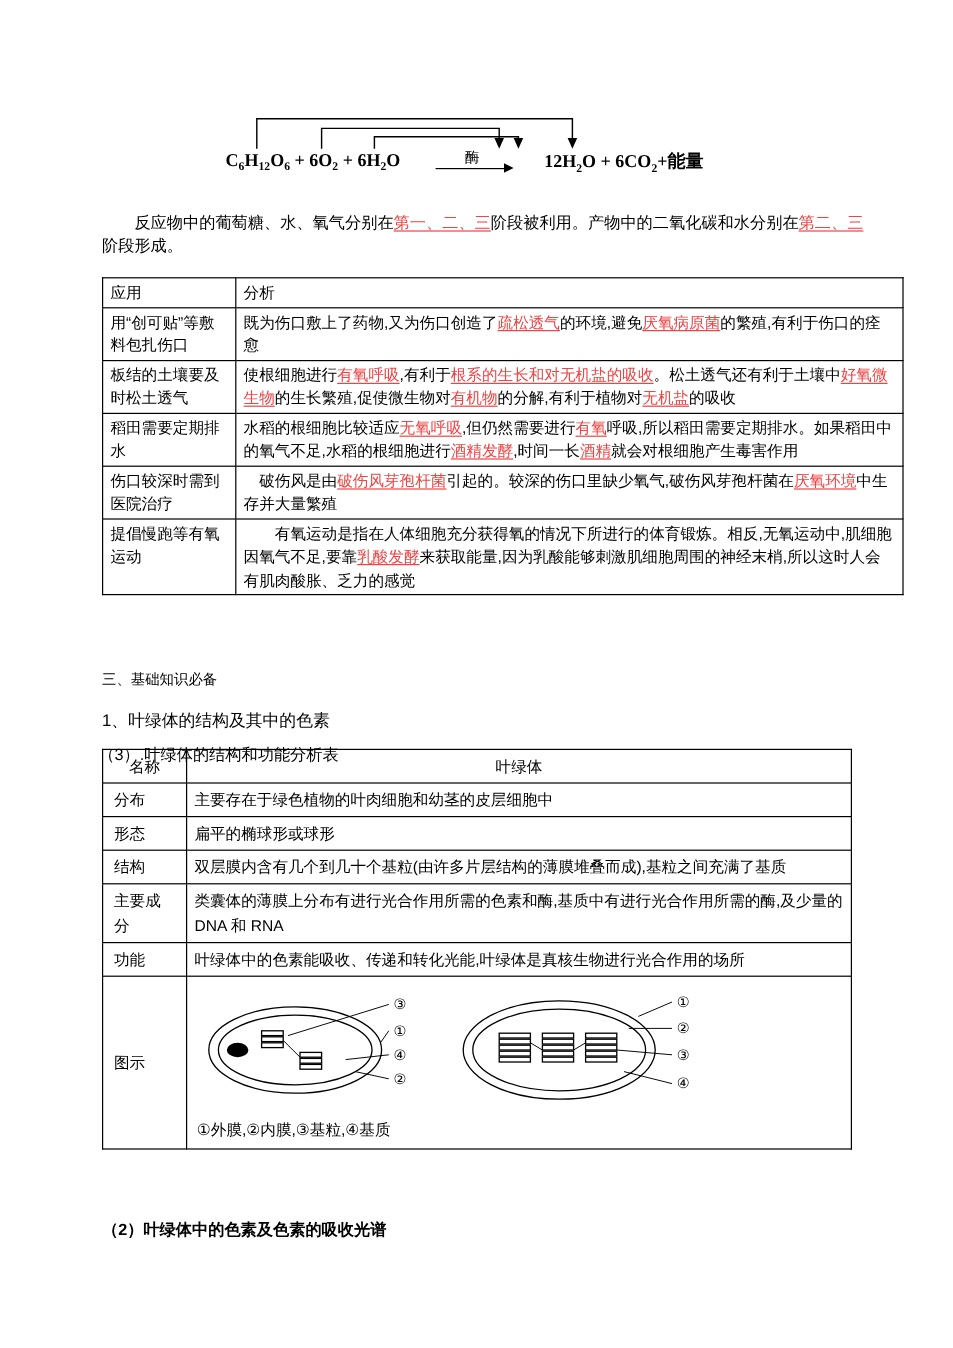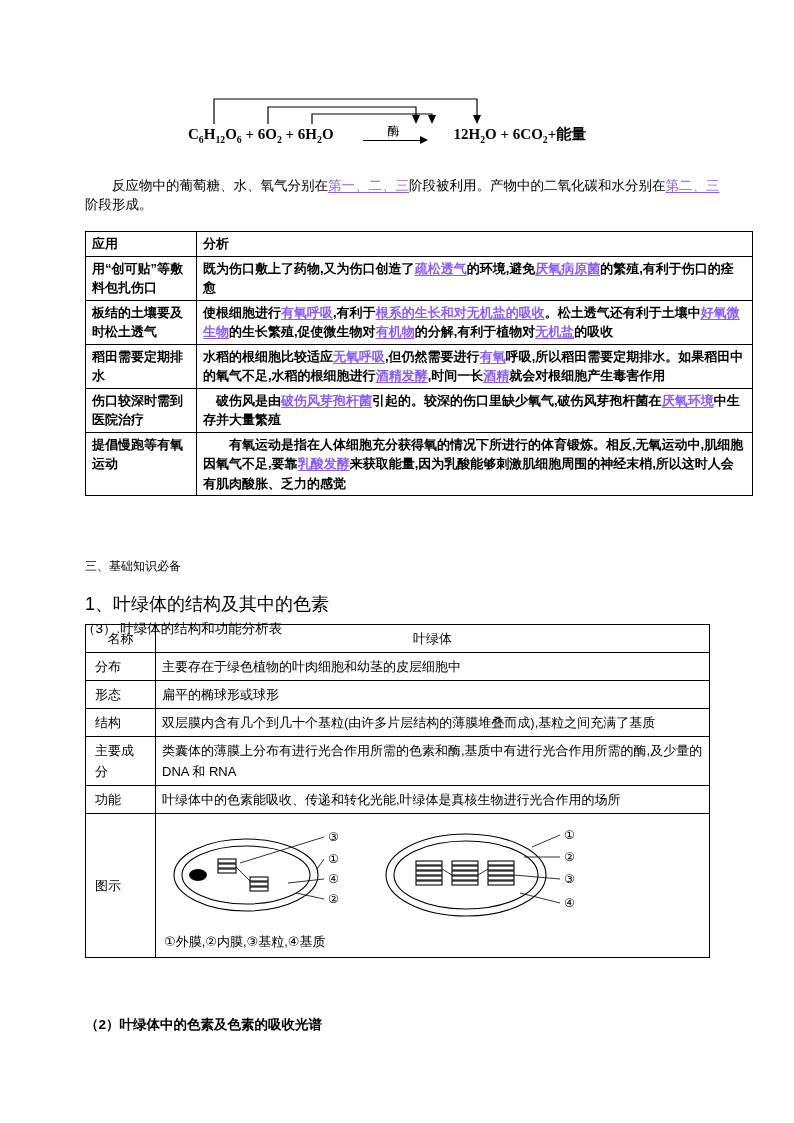--- a/index.html
+++ b/index.html
@@ -1,18 +1,18 @@
 <!DOCTYPE html>
 <html><head>
 <meta charset="utf-8">
 <style>
   html,body{margin:0;padding:0;}
   body{background:#ffffff;font-family:"Liberation Sans","DejaVu Sans",sans-serif;color:#000;}
   .page{position:relative;width:794px;height:1123px;background:#fff;overflow:hidden;margin:0 auto;}
-  .red-u{color:#8b5cf6;text-decoration:underline;text-underline-offset:2px;}
+  .red-u{color:#ef4444;text-decoration:underline;text-underline-offset:2px;}
   sub{font-size:0.65em;line-height:0;}
 
   
   .equation{position:absolute;left:188px;top:94px;width:440px;height:66px;
     font-family:"Liberation Serif","DejaVu Serif",serif;font-weight:bold;font-size:15px;}
   .eq-brackets{position:absolute;left:0;top:0;}
   .eq-brackets path{fill:none;stroke:#000;stroke-width:1.2;}
   .eq-brackets polygon{fill:#000;}
   .eq-row{position:absolute;left:0;top:31px;display:flex;align-items:center;white-space:nowrap;gap:24px;}
   .rxn{display:inline-flex;flex-direction:column;align-items:center;margin:0 5px;transform:translateY(-2px);}
@@ -21,30 +21,30 @@
   .rxn .shaft::after{content:"";position:absolute;right:-3px;top:-4.5px;width:0;height:0;
     border-left:8px solid #000;border-top:4px solid transparent;border-bottom:4px solid transparent;}
 
   
   .intro{position:absolute;left:85px;top:176px;width:642px;font-size:13.5px;line-height:19px;text-indent:2em;margin:0;}
 
   
   table{border-collapse:collapse;}
   .t1{position:absolute;left:85px;top:231px;width:668px;font-size:13px;table-layout:fixed;}
   .t1 th,.t1 td{border:1px solid #000;padding:2px 6px;line-height:19.5px;vertical-align:top;
-    font-weight:bold;text-align:left;word-break:break-all;}
+    font-weight:normal;text-align:left;word-break:break-all;}
   .t2{position:absolute;left:85px;top:624px;width:625px;font-size:13px;table-layout:fixed;}
   .t2 th,.t2 td{border:1px solid #000;padding:3px 6px;line-height:21px;font-weight:normal;word-break:break-all;}
   .t2 .col-label{text-align:left;vertical-align:middle;padding:3px 9px;}
   .t2 .col-val{text-align:left;vertical-align:middle;}
   .t2 .hdr{text-align:center;}
 
   
   .h-section{position:absolute;left:85px;top:558px;font-size:12px;font-weight:normal;}
-  .h-sub1{position:absolute;left:85px;top:592px;font-size:18px;}
+  .h-sub1{position:absolute;left:85px;top:592px;font-size:14px;}
   .h-sub2{position:absolute;left:82px;top:620px;font-size:13.5px;}
   .h-bottom{position:absolute;left:85px;top:1016px;font-size:13.5px;font-weight:bold;}
 
   
   .diagram-cell{padding:4px 6px 2px 6px;}
   .chloro{display:block;margin-left:4px;}
   .chloro .ln{fill:#ffffff;stroke:#000;stroke-width:1.1;}
   .chloro .ldr{stroke:#000;stroke-width:0.8;}
   .chloro text{font-size:12px;fill:#000;font-family:"Liberation Sans","DejaVu Sans",sans-serif;}
   .caption{font-size:13px;margin:2px 0 2px 2px;}

